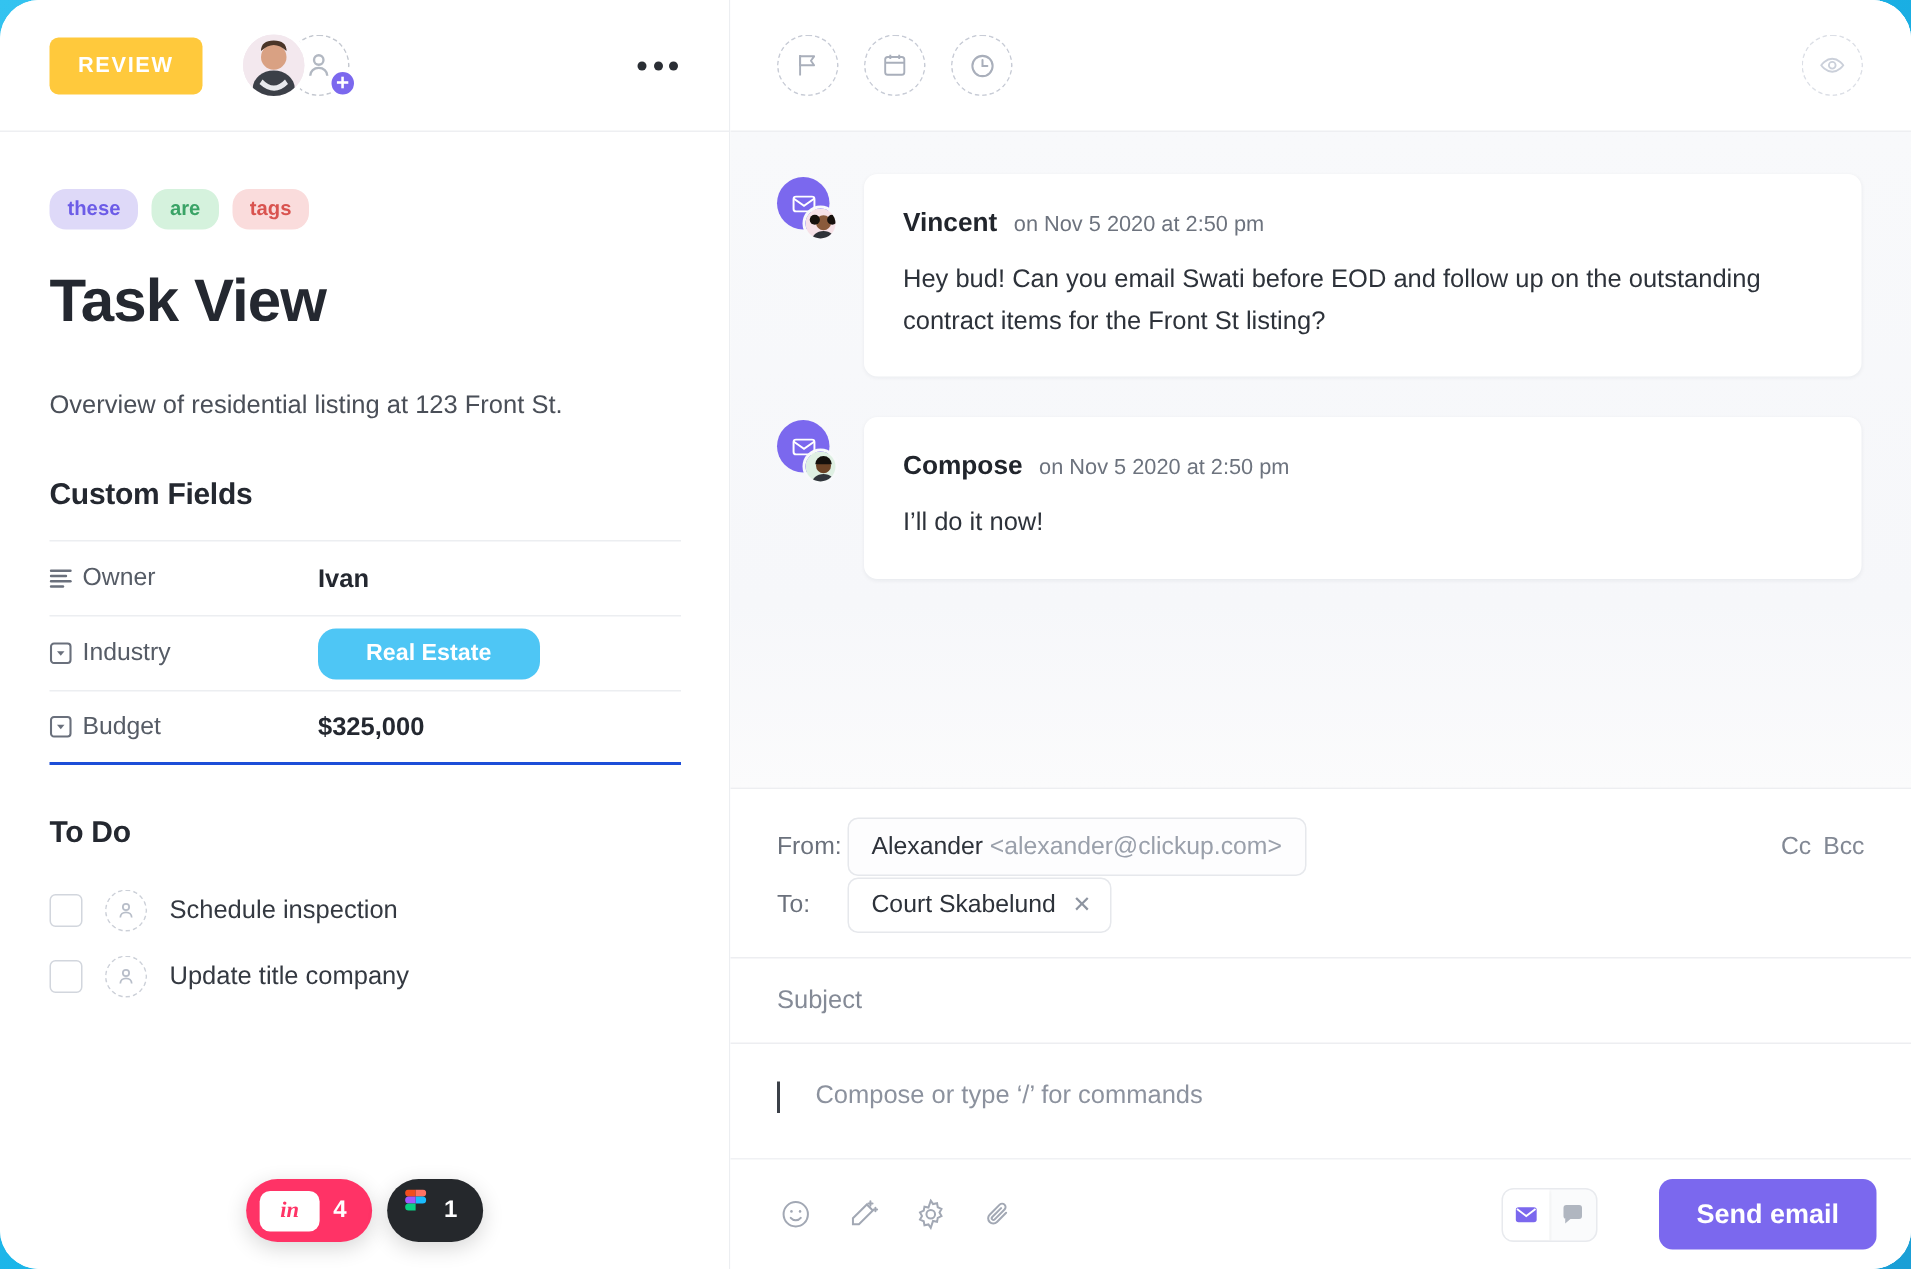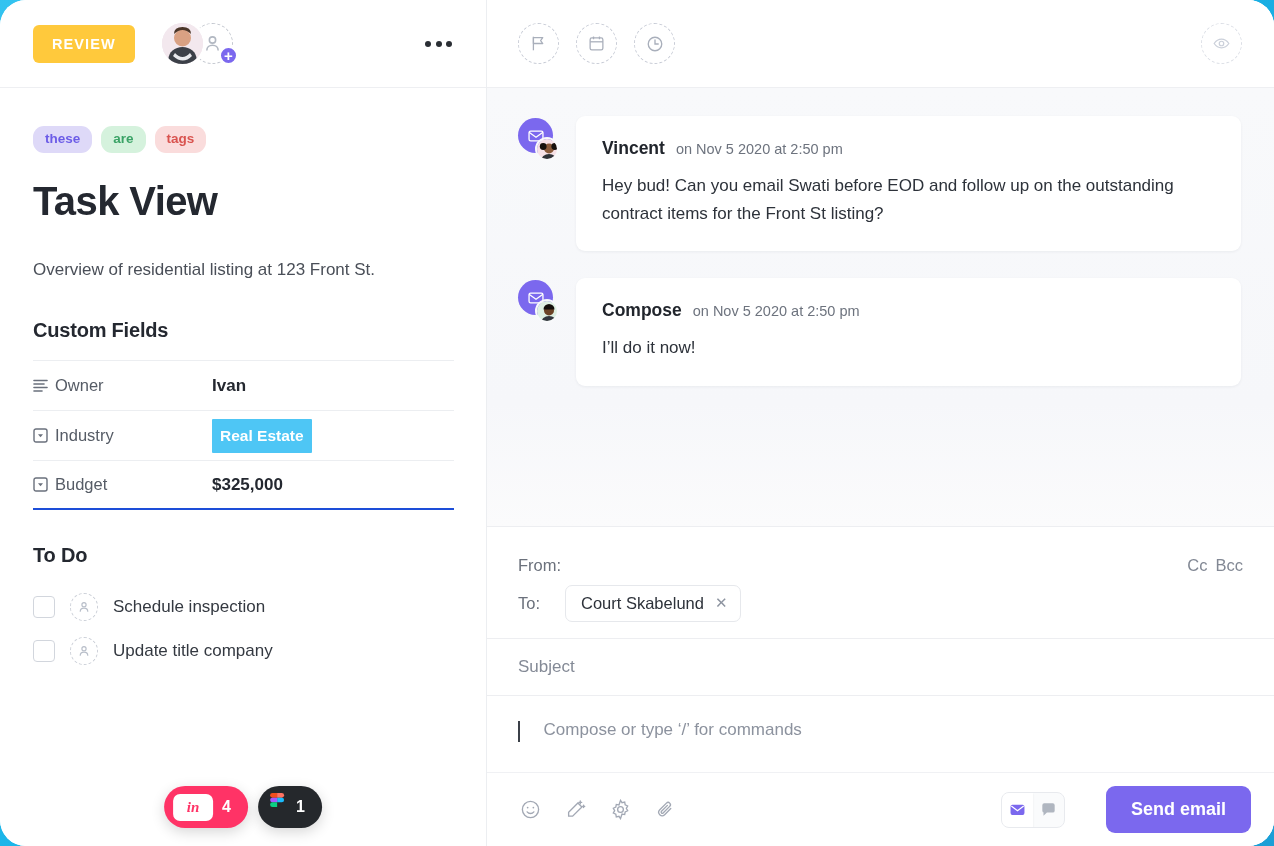--- a/index.html
+++ b/index.html
@@ -171,22 +171,22 @@
   .cf-value {
     font-size: 17px;
     font-weight: bold;
     color: #242830;
   }
   .value-chip {
     background: #4ec6f5;
     color: #ffffff;
     font-size: 15.5px;
     font-weight: bold;
-    padding: 8px 8px;
-    border-radius: 1px;
+    padding: 8px 32px;
+    border-radius: 12px;
     display: inline-block;
   }
 
   #todo-section { margin-top: 34px; }
   .todo-item {
     display: flex;
     align-items: center;
     gap: 15px;
     height: 44px;
   }
@@ -643,20 +643,24 @@
         </div>
       </div>
 
     </div>
 
     <div id="composer">
 
       <div id="addr-block">
         <div class="addr-row">
           <span class="addr-label">From:</span>
+          <span class="addr-chip-from">
+            <span>Alexander</span>
+            <span class="email-dim">&lt;alexander@clickup.com&gt;</span>
+          </span>
           <span id="ccbcc">
             <span>Cc</span>
             <span>Bcc</span>
           </span>
         </div>
         <div class="addr-row">
           <span class="addr-label">To:</span>
           <span class="addr-chip-to">
             <span>Court Skabelund</span>
             <span class="chip-x">✕</span>

